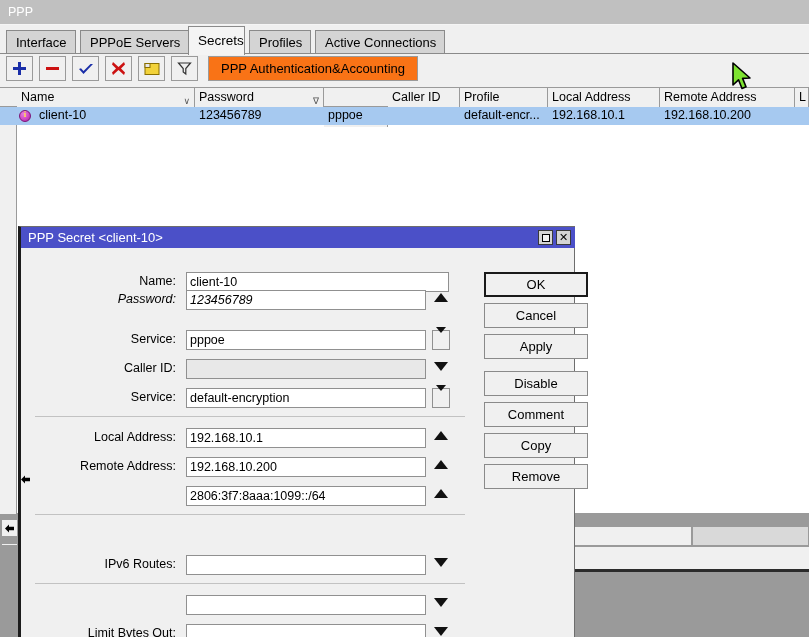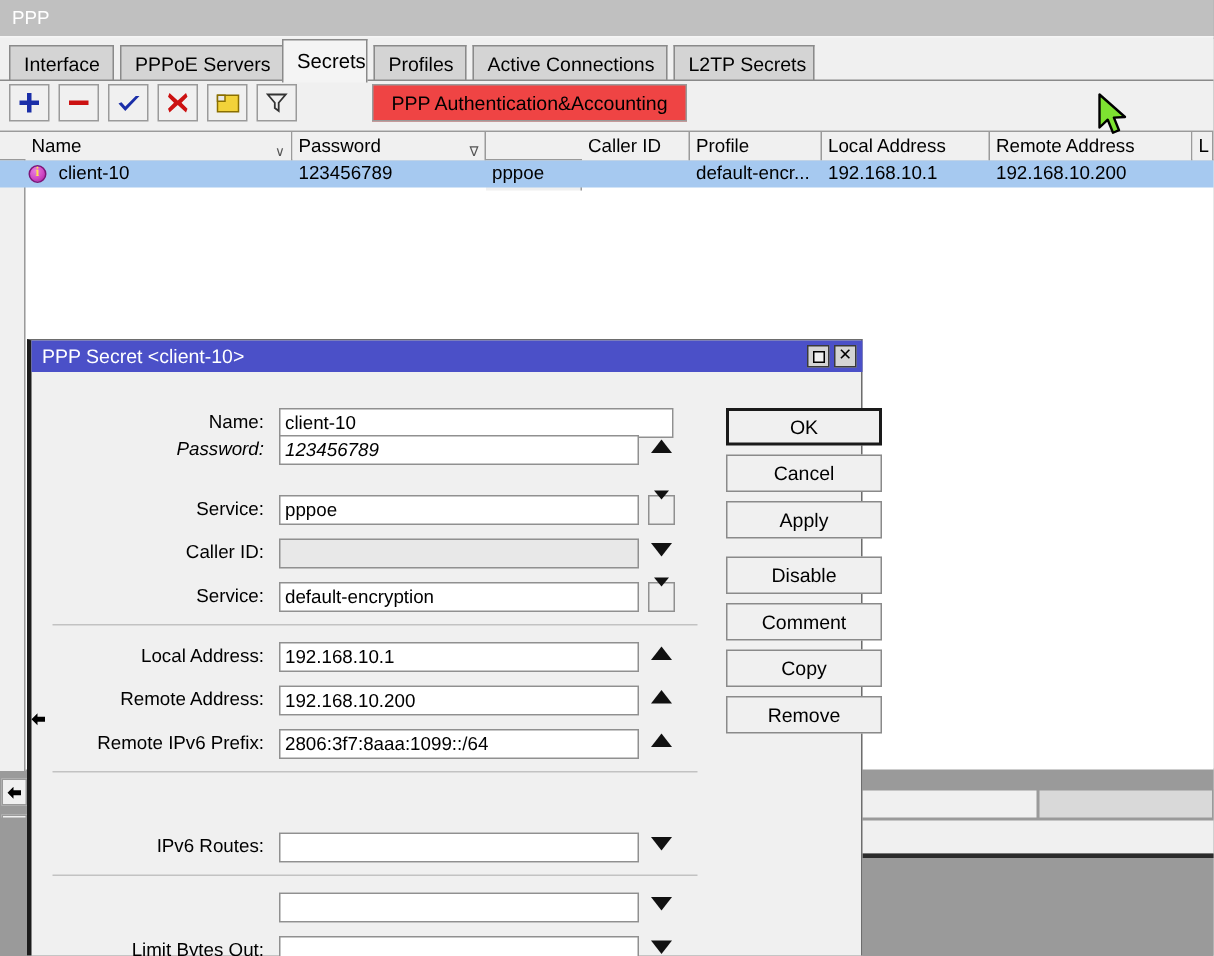--- a/index.html
+++ b/index.html
@@ -67,27 +67,26 @@
   }
   .tbtn {
     position: absolute; top: 0; width: 27px; height: 25px;
     background: #f0f0f0;
     border: 1px solid #9a9a9a;
     display: flex; align-items: center; justify-content: center;
     cursor: default;
   }
   .tbtn-wide {
     position: absolute; top: 0; height: 25px;
-    background: #ef4444;
+    background: #f97316;
     border: 1px solid #9a9a9a;
     display: flex; align-items: center; justify-content: center;
     font-size: 13px;
     padding: 0 10px;
     cursor: default;
-    margin-left: 40px;
   }
 
   
   .tbl {
     position: absolute; left: 0; top: 62px; width: 809px; height: 426px;
     background: #ffffff;
     border-top: 1px solid #9a9a9a;
   }
   .hdr-row {
     position: absolute; left: 0; top: 0; width: 809px; height: 19px;
@@ -288,21 +287,20 @@
   <div class="win-titlebar">PPP</div>
 
   <div class="win-body">
 
     <div class="tabstrip" id="tabstrip">
         <div class="tab" style="left: 6px; width: 70px;">Interface</div>
         <div class="tab" style="left: 80px; width: 120px;">PPPoE Servers</div>
         <div class="tab active" style="left: 188px; width: 57px;">Secrets</div>
         <div class="tab" style="left: 249px; width: 62px;">Profiles</div>
         <div class="tab" style="left: 315px; width: 130px;">Active Connections</div>
-        <div class="tab" style="left: 449px; width: 94px;">L2TP Secrets</div>
       </div>
     <div class="tabline"></div>
 
     <div class="toolbar">
       <div class="tbtn" style="left:6px">
         <svg width="15" height="15" viewBox="0 0 15 15">
           <rect x="6" y="1" width="3" height="13" fill="#1a2ea8"></rect>
           <rect x="1" y="6" width="13" height="3" fill="#1a2ea8"></rect>
         </svg>
       </div>
@@ -423,21 +421,20 @@
           <div class="flabel">Local Address:</div>
           <div class="finput w-mid">192.168.10.1</div>
           <div class="arr-up" style="left: 413px;"></div>
         </div>
         <div class="frow" style="top: 209px;">
           <div class="flabel">Remote Address:</div>
           <div class="finput w-mid">192.168.10.200</div>
           <div class="arr-up" style="left: 413px;"></div>
         </div>
         <div class="frow" style="top: 238px;">
-          <div class="flabel">Remote IPv6 Prefix:</div>
           <div class="finput w-mid">2806:3f7:8aaa:1099::/64</div>
           <div class="arr-up" style="left: 413px;"></div>
         </div>
         <div class="frow" style="top: 307px;">
           <div class="flabel">IPv6 Routes:</div>
           <div class="finput w-mid"></div>
           <div class="arr-dn" style="left: 413px;"></div>
         </div>
         <div class="frow" style="top: 347px;">
           <div class="finput w-mid"></div>

